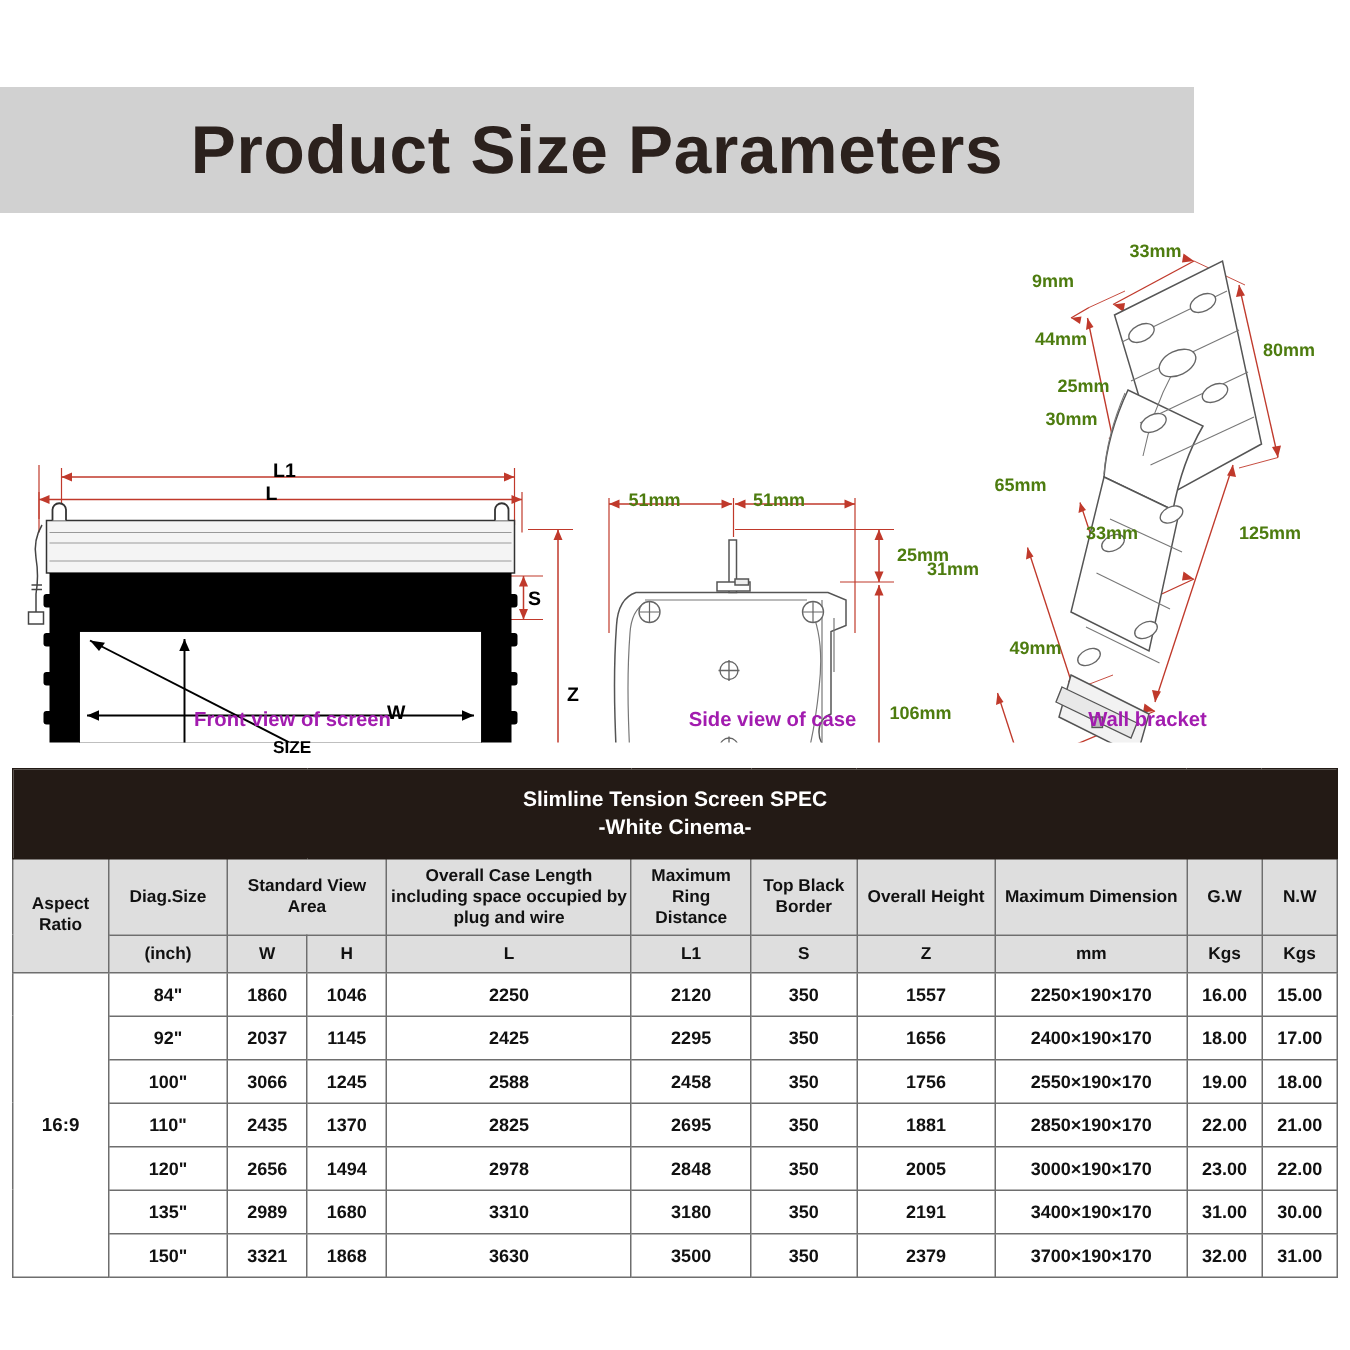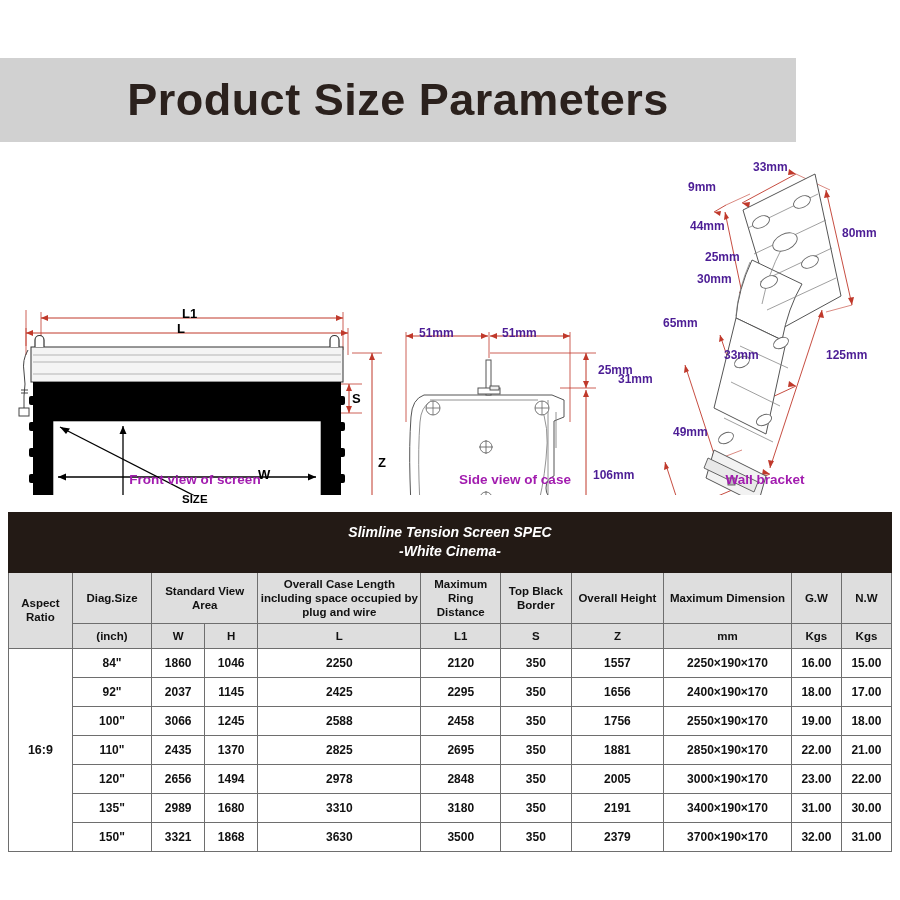--- a/index.html
+++ b/index.html
@@ -25,21 +25,21 @@
   .diagrams{position:absolute;left:0;top:150px;width:900px;height:345px;}
   .panel{position:absolute;top:0;height:345px;}
   .panel-front{left:0;width:390px;}
   .panel-side{left:390px;width:250px;}
   .panel-bracket{left:630px;width:270px;}
   .caption{
     position:absolute;bottom:8px;width:100%;text-align:center;
     font-size:13.5px;font-weight:bold;color:#a21caf;
   }
   .dim-label{
-    position:absolute;font-size:12px;font-weight:bold;color:#4c1d95;
+    position:absolute;font-size:12px;font-weight:bold;color:#4d7c0f;
     white-space:nowrap;
     text-align:center;
   }
   .letter-label{
     position:absolute;font-size:13px;font-weight:bold;color:#000;
     white-space:nowrap;
   }
   .svgwrap{position:absolute;left:0;top:0;width:100%;height:345px;}
   
   .spec-table{
@@ -52,21 +52,20 @@
     text-align:center;
     vertical-align:middle;
     padding:0;
   }
   .title-row th{
     background:#231a15;color:#ffffff;
     font-size:14px;font-weight:bold;
     line-height:1.35;
     padding:10px 0 11px 0;
     border:1px solid #231a15;
-    font-style:italic;
   }
   .hdr th{
     background:#dedede;color:#111;
     font-weight:bold;font-size:11.5px;
     line-height:1.22;
     padding:4px 2px;
   }
   .hdr-unit th{
     background:#dedede;color:#111;
     font-weight:bold;font-size:11.5px;

